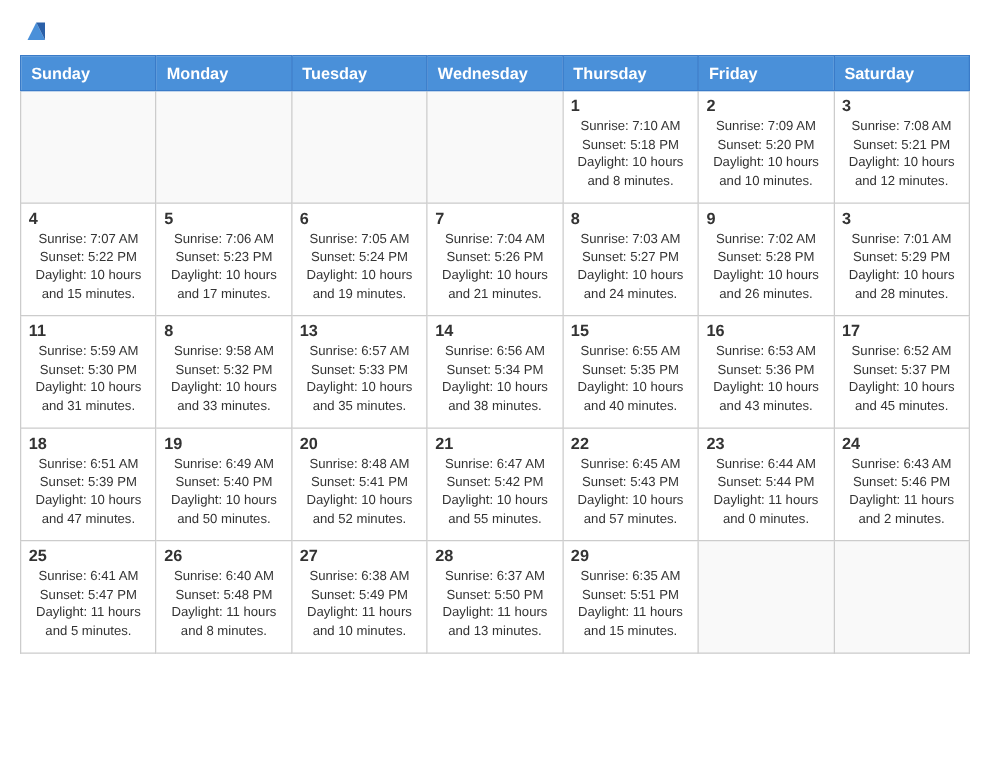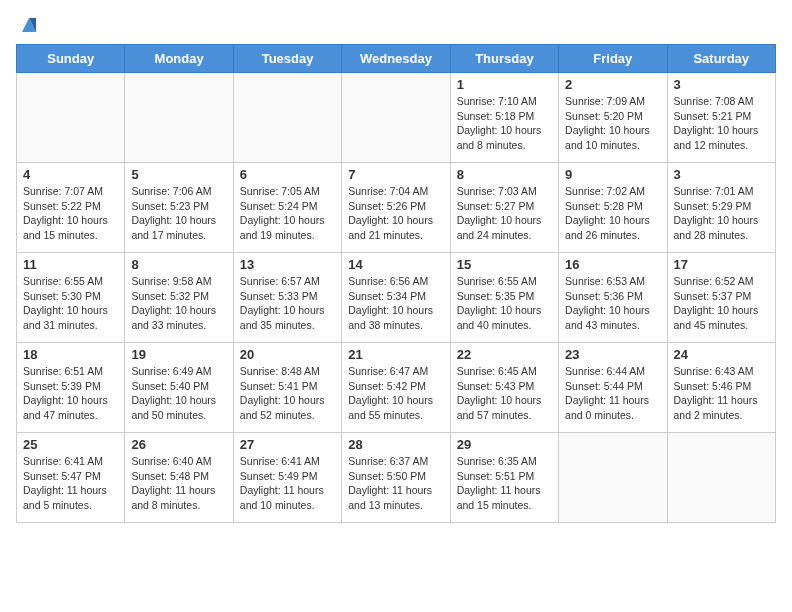--- a/index.html
+++ b/index.html
@@ -36,21 +36,21 @@
     .calendar {
       width: 100%;
       border-collapse: collapse;
       border: 1px solid #ccc;
     }
     .calendar th {
       background-color: #4a90d9;
       color: #fff;
       font-size: 13px;
       padding: 6px 8px;
-      text-align: center;
+      text-align: left;
       border: 1px solid #3a7bc8;
     }
     .calendar td {
       border: 1px solid #ccc;
       vertical-align: top;
       padding: 4px 6px;
       font-size: 11px;
       color: #333;
       width: calc(100% / 7);
       min-height: 80px;
@@ -62,20 +62,21 @@
     .day-num {
       font-size: 13px;
       font-weight: bold;
       margin-bottom: 2px;
       display: block;
     }
     .day-info {
       font-size: 10.5px;
       line-height: 1.4;
       color: #333;
+      text-align: center;
     }
     tr.week-row td {
       height: 90px;
     }
     .logo-row {
       display: flex;
       align-items: center;
     }
     .logo-text-general { color: #333; font-size: 20px; font-weight: bold; }
     .logo-text-blue { color: #4a90d9; font-size: 20px; font-weight: bold; }
@@ -187,21 +188,21 @@
           <span class="day-num">3</span>
           <div class="day-info">Sunrise: 7:01 AM
 Sunset: 5:29 PM
 Daylight: 10 hours
 and 28 minutes.</div>
         </td>
       </tr>
       <tr class="week-row">
         <td>
           <span class="day-num">11</span>
-          <div class="day-info">Sunrise: 6:55 AM
+          <div class="day-info">Sunrise: 5:59 AM
 Sunset: 5:30 PM
 Daylight: 10 hours
 and 31 minutes.</div>
         </td>
         <td>
           <span class="day-num">8</span>
           <div class="day-info">Sunrise: 9:58 AM
 Sunset: 5:32 PM
 Daylight: 10 hours
 and 33 minutes.</div>
@@ -303,21 +304,21 @@
         </td>
         <td>
           <span class="day-num">26</span>
           <div class="day-info">Sunrise: 6:40 AM
 Sunset: 5:48 PM
 Daylight: 11 hours
 and 8 minutes.</div>
         </td>
         <td>
           <span class="day-num">27</span>
-          <div class="day-info">Sunrise: 6:41 AM
+          <div class="day-info">Sunrise: 6:38 AM
 Sunset: 5:49 PM
 Daylight: 11 hours
 and 10 minutes.</div>
         </td>
         <td>
           <span class="day-num">28</span>
           <div class="day-info">Sunrise: 6:37 AM
 Sunset: 5:50 PM
 Daylight: 11 hours
 and 13 minutes.</div>

